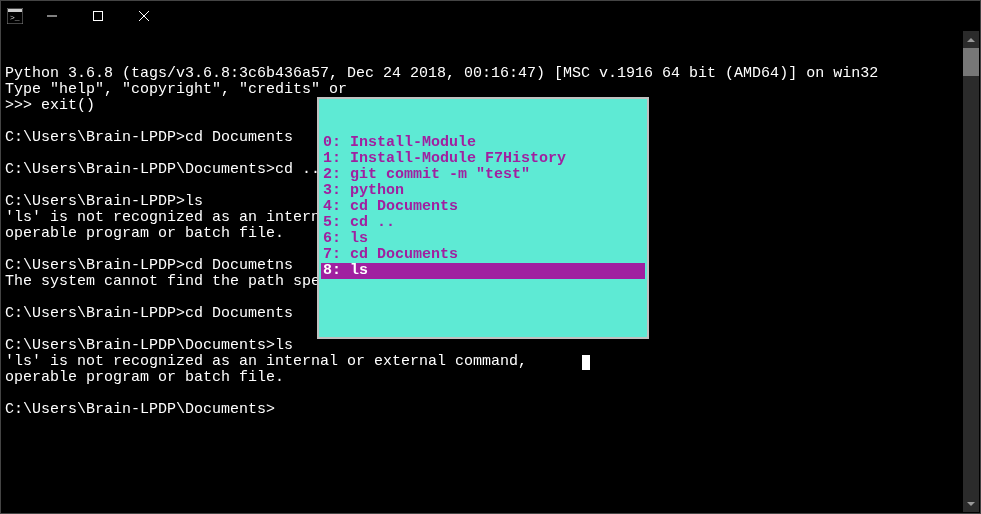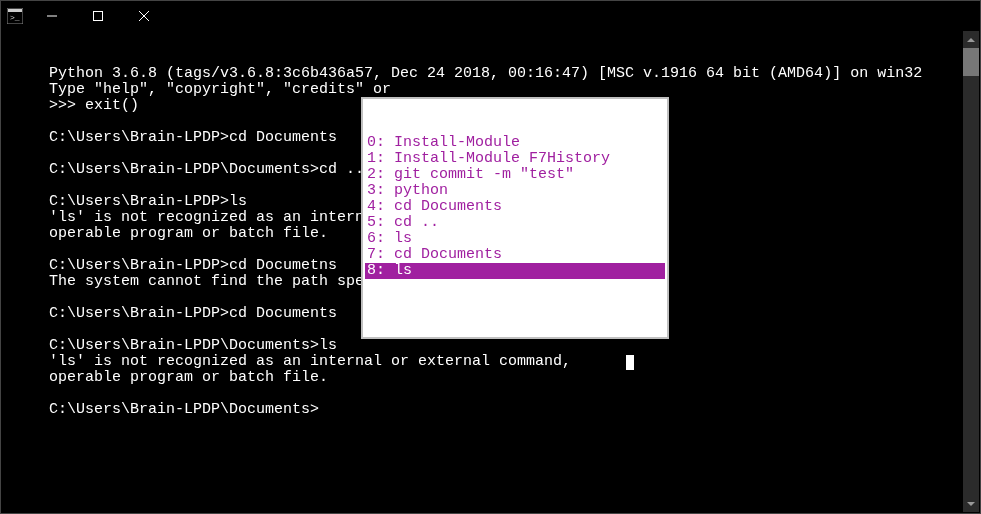--- a/index.html
+++ b/index.html
@@ -61,33 +61,33 @@
   .terminal-body {
     position: relative;
     height: calc(100% - 30px);
     background: #000;
     color: #fff;
     font-size: 15px;
     line-height: 16px;
     padding: 3px 4px;
     white-space: pre;
     overflow: hidden;
-    margin-left: 44px;
   }
   .line { white-space: pre; }
   .history-popup {
     position: absolute;
     top: 66px;
     left: 316px;
-    width: 308px;
-    background: #ffffff;
+    width: 332px;
+    background: #5eead4;
     border: 2px solid #c0c0c0;
     padding: 4px 2px 26px 2px;
     font-size: 15px;
     line-height: 16px;
+    font-weight: bold;
   }
   .history-item {
     color: #a020a0;
     white-space: pre;
     padding: 0 2px;
   }
   .history-item.selected {
     background: #a020a0;
     color: #fff;
   }

